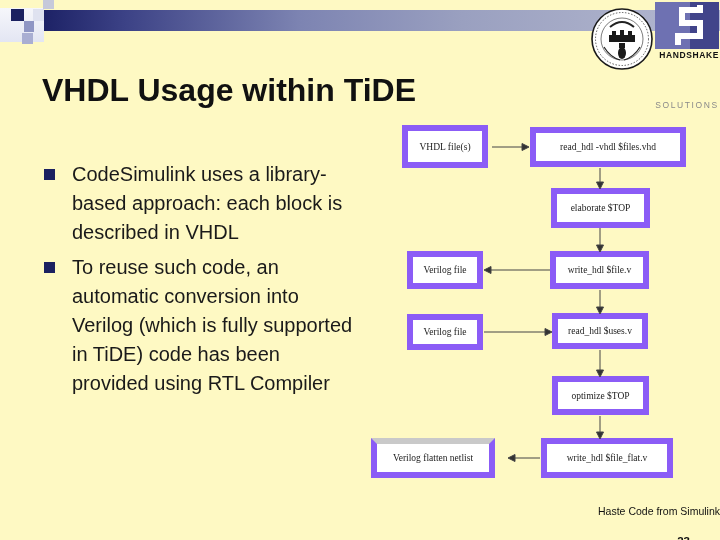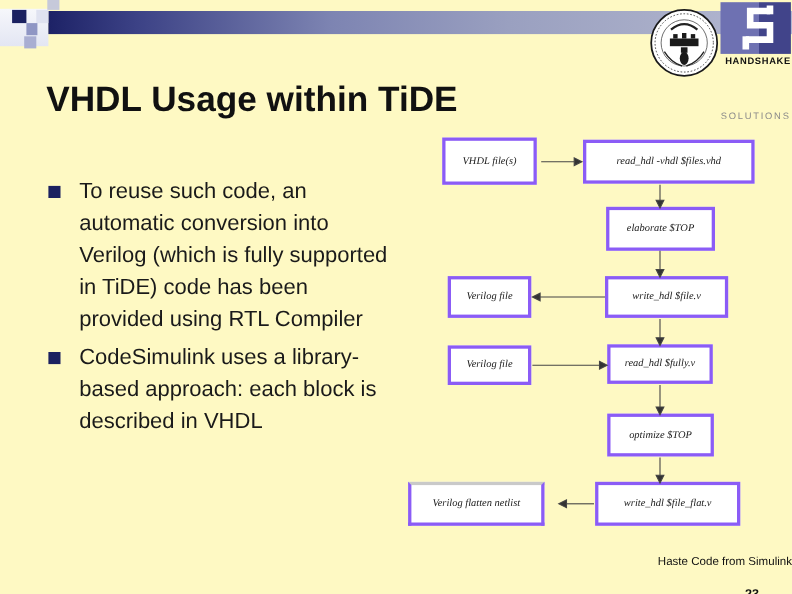--- a/index.html
+++ b/index.html
@@ -33,24 +33,24 @@
   .title{position:absolute;left:42px;top:72px;width:560px;
     font-size:32px;line-height:36px;font-weight:bold;color:#111;}
 
   
   .bullets{position:absolute;left:44px;top:160px;width:310px;}
   .bullet{display:flex;align-items:flex-start;margin-bottom:6px;}
   .bullet-marker{flex:0 0 auto;width:11px;height:11px;background:#1b2160;margin-top:9px;}
   .bullet-text{margin-left:17px;width:285px;font-size:20px;line-height:29px;color:#1a1a1a;}
 
   
-  .dbox{position:absolute;border:3px solid #8b5cf6;background:#fff;display:flex;
+  .dbox{position:absolute;border:6px solid #8b5cf6;background:#fff;display:flex;
     align-items:center;justify-content:center;text-align:center;
     font-family:"Liberation Serif",serif;font-size:9.5px;color:#222;box-sizing:border-box;
-    white-space:nowrap;font-style:italic;}
+    white-space:nowrap;}
   .dbox.light-top{border-top-color:#c9c9c9;}
   .arrows{position:absolute;left:0;top:0;width:720px;height:540px;pointer-events:none;}
 
   
   .footer{position:absolute;left:0;top:505px;width:720px;text-align:right;
     font-size:10.5px;color:#111;}
   .pagenum{position:absolute;left:630px;top:503px;width:60px;text-align:right;
     font-size:11.5px;font-weight:bold;color:#111;margin-top:32px;}
 </style>
 </head>
@@ -91,35 +91,35 @@
     </div>
     <div class="hs-text1">HANDSHAKE</div>
     <div class="hs-text2">SOLUTIONS</div>
   </div>
 
   <div class="title">VHDL Usage within TiDE</div>
 
   <div class="bullets">
     <div class="bullet">
       <span class="bullet-marker"></span>
-      <span class="bullet-text">To reuse such code, an automatic conversion into Verilog (which is fully supported in TiDE) code has been provided using RTL Compiler</span>
+      <span class="bullet-text">CodeSimulink uses a library-based approach: each block is described in VHDL</span>
     </div>
     <div class="bullet">
       <span class="bullet-marker"></span>
-      <span class="bullet-text">CodeSimulink uses a library-based approach: each block is described in VHDL</span>
+      <span class="bullet-text">To reuse such code, an automatic conversion into Verilog (which is fully supported in TiDE) code has been provided using RTL Compiler</span>
     </div>
   </div>
 
   <div class="dbox" style="left:402px;top:125px;width:86px;height:43px;">VHDL file(s)</div>
   <div class="dbox" style="left:530px;top:127px;width:156px;height:40px;">read_hdl -vhdl $files.vhd</div>
   <div class="dbox" style="left:551px;top:188px;width:99px;height:40px;">elaborate $TOP</div>
   <div class="dbox" style="left:407px;top:251px;width:76px;height:38px;">Verilog file</div>
-  <div class="dbox" style="left:550px;top:251px;width:112px;height:38px;">write_hdl $file.v</div>
+  <div class="dbox" style="left:550px;top:251px;width:99px;height:38px;">write_hdl $file.v</div>
   <div class="dbox" style="left:407px;top:314px;width:76px;height:36px;">Verilog file</div>
-  <div class="dbox" style="left:552px;top:313px;width:96px;height:36px;">read_hdl $fully.v</div>
+  <div class="dbox" style="left:552px;top:313px;width:96px;height:36px;">read_hdl $uses.v</div>
   <div class="dbox" style="left:552px;top:376px;width:97px;height:39px;">optimize $TOP</div>
   <div class="dbox light-top" style="left:371px;top:438px;width:124px;height:40px;">Verilog flatten netlist</div>
   <div class="dbox" style="left:541px;top:438px;width:132px;height:40px;">write_hdl $file_flat.v</div>
 
   <svg class="arrows" viewBox="0 0 720 540">
     <g stroke="#444" stroke-width="1" fill="#333">
 
       <line x1="492" y1="147" x2="522" y2="147"></line>
       <polygon points="529,147 522,143.5 522,150.5"></polygon>
 

